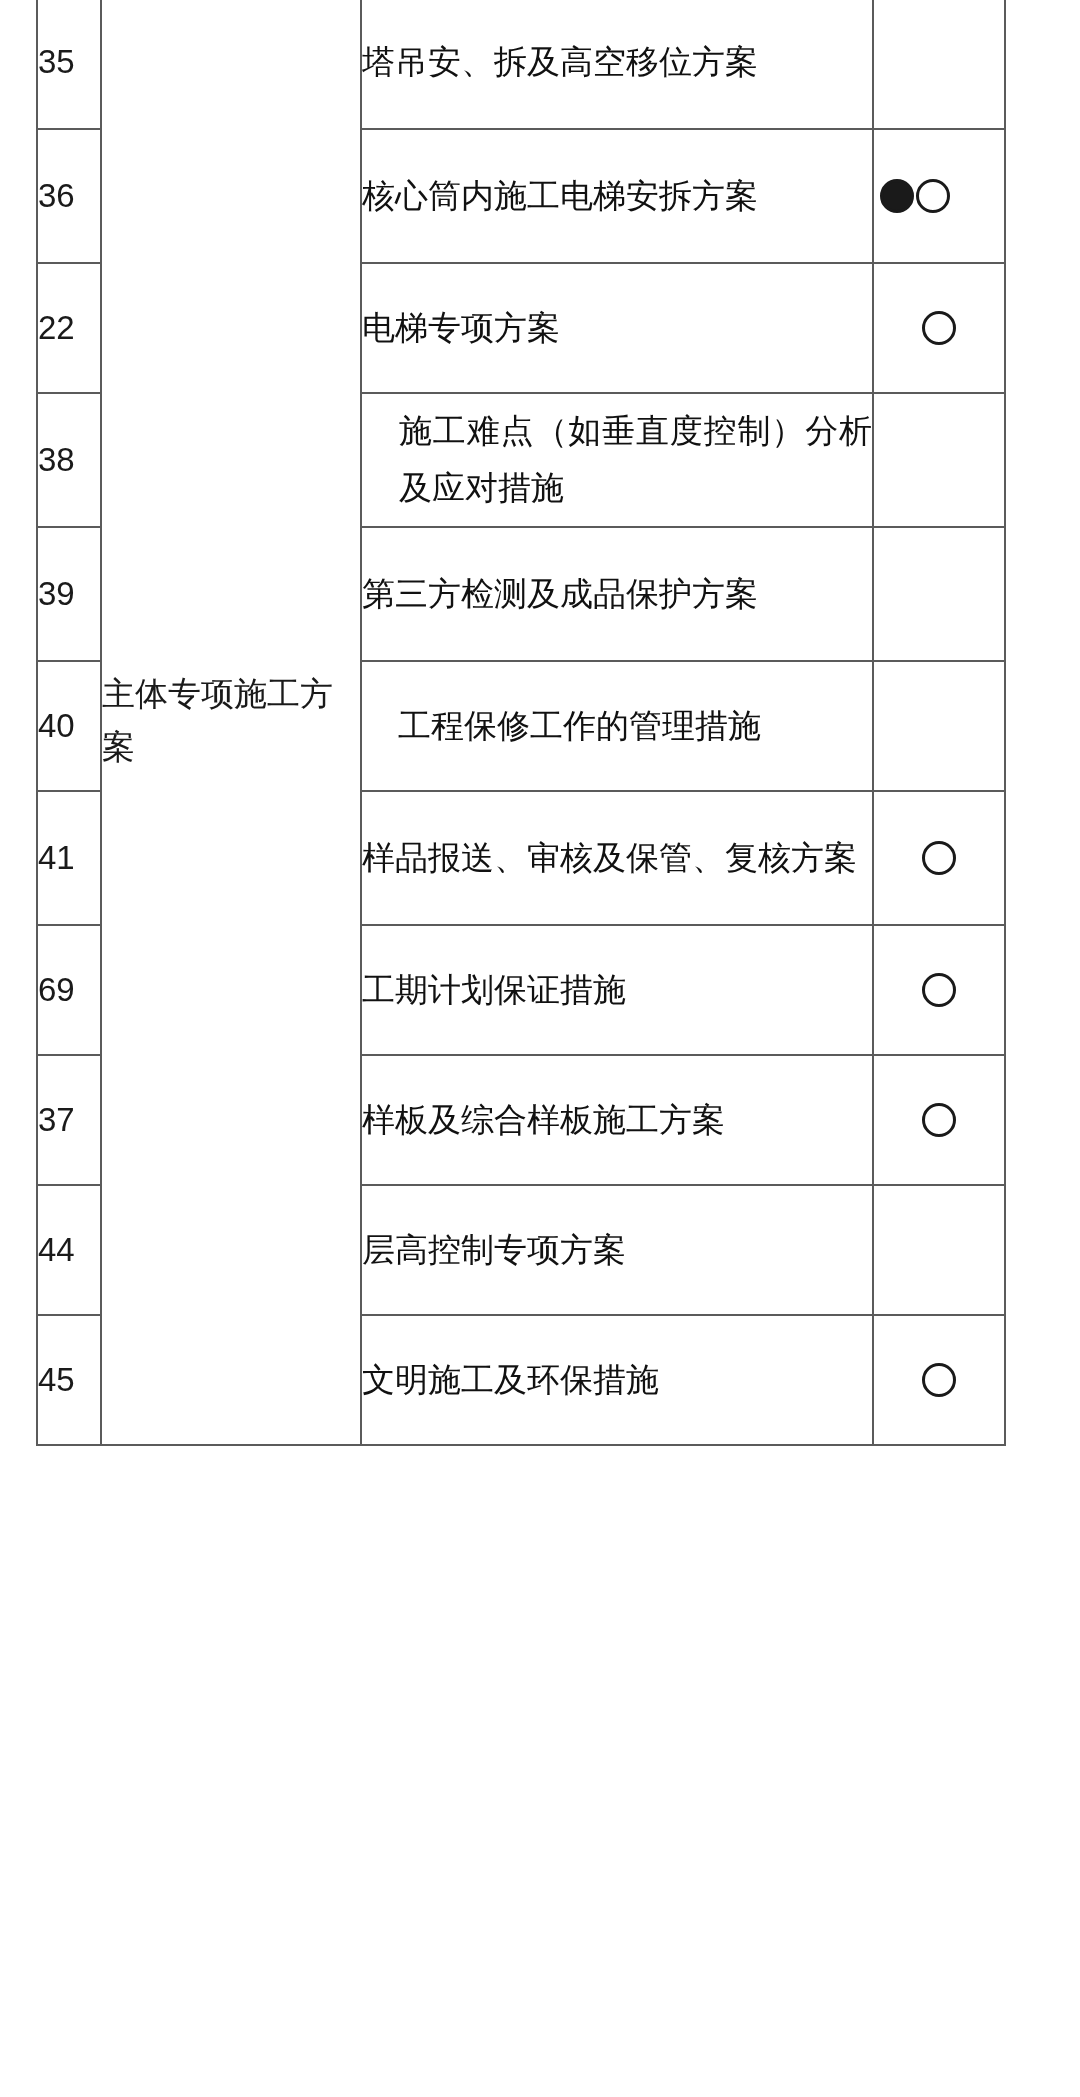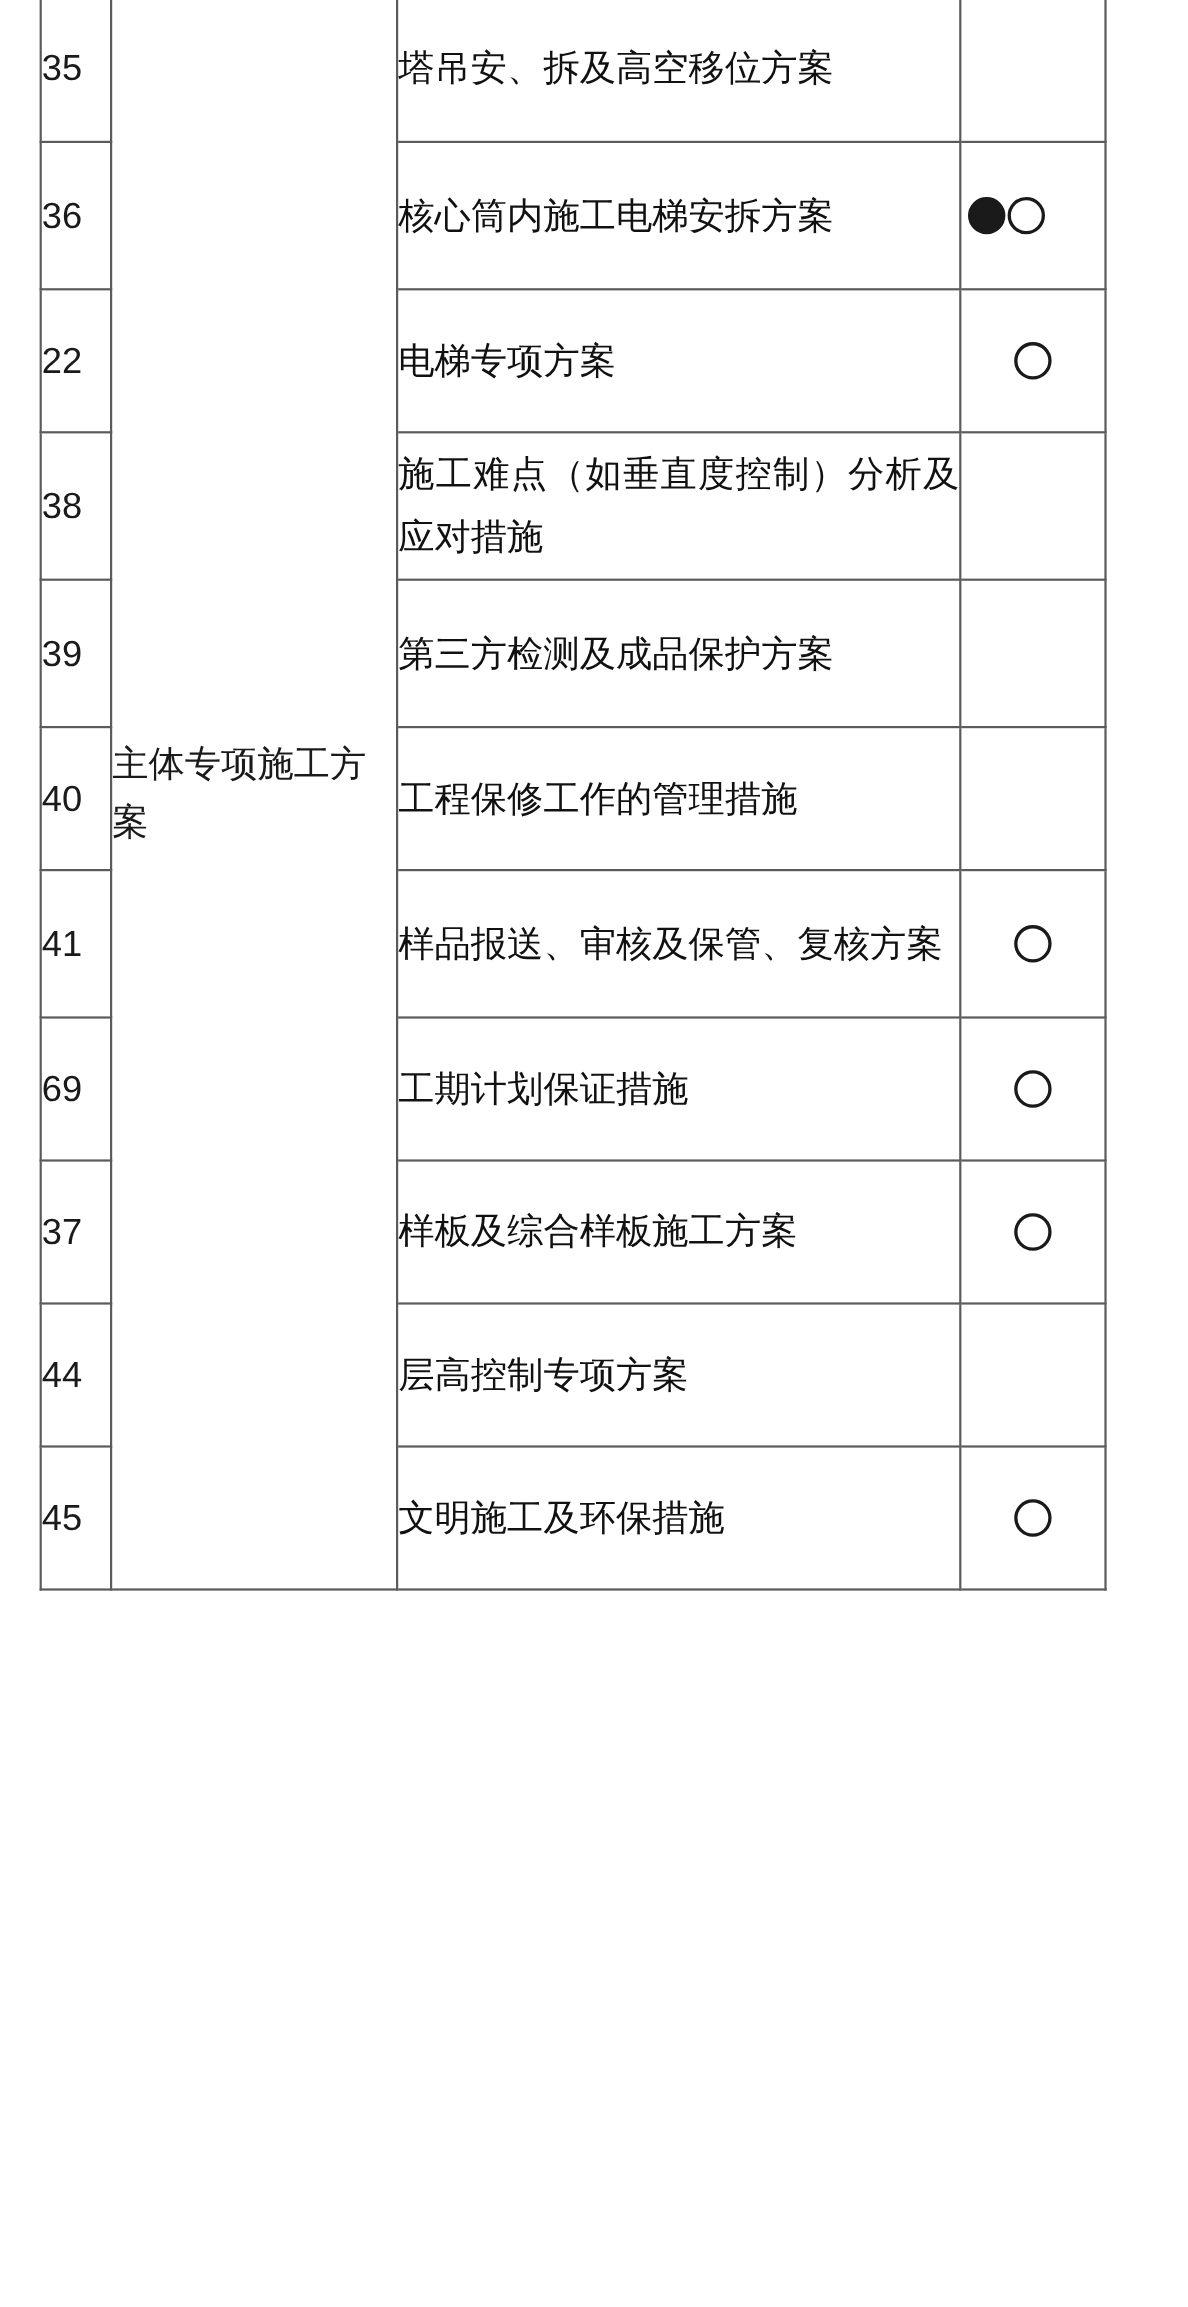--- a/index.html
+++ b/index.html
@@ -132,35 +132,35 @@
           <td class="num-cell">22</td>
           <td class="item-cell" style="height: 128px;">电梯专项方案</td>
           <td class="mark-cell">
             <div class="marks">
               <span class="circle"></span>
             </div>
           </td>
         </tr>
         <tr>
           <td class="num-cell">38</td>
-          <td class="item-cell justify" style="height: 132px;">施工难点（如垂直度控制）分析及应对措施</td>
+          <td class="item-cell justify" style="height: 132px; padding-left: 37px;">施工难点（如垂直度控制）分析及应对措施</td>
           <td class="mark-cell">
             <div class="marks empty-marks"></div>
           </td>
         </tr>
         <tr>
           <td class="num-cell">39</td>
           <td class="item-cell" style="height: 132px;">第三方检测及成品保护方案</td>
           <td class="mark-cell">
             <div class="marks empty-marks"></div>
           </td>
         </tr>
         <tr>
           <td class="num-cell">40</td>
-          <td class="item-cell" style="height: 128px;">工程保修工作的管理措施</td>
+          <td class="item-cell" style="height: 128px; padding-left: 36px;">工程保修工作的管理措施</td>
           <td class="mark-cell">
             <div class="marks empty-marks"></div>
           </td>
         </tr>
         <tr>
           <td class="num-cell">41</td>
           <td class="item-cell justify" style="height: 132px;">样品报送、审核及保管、复核方案</td>
           <td class="mark-cell">
             <div class="marks">
               <span class="circle"></span>

